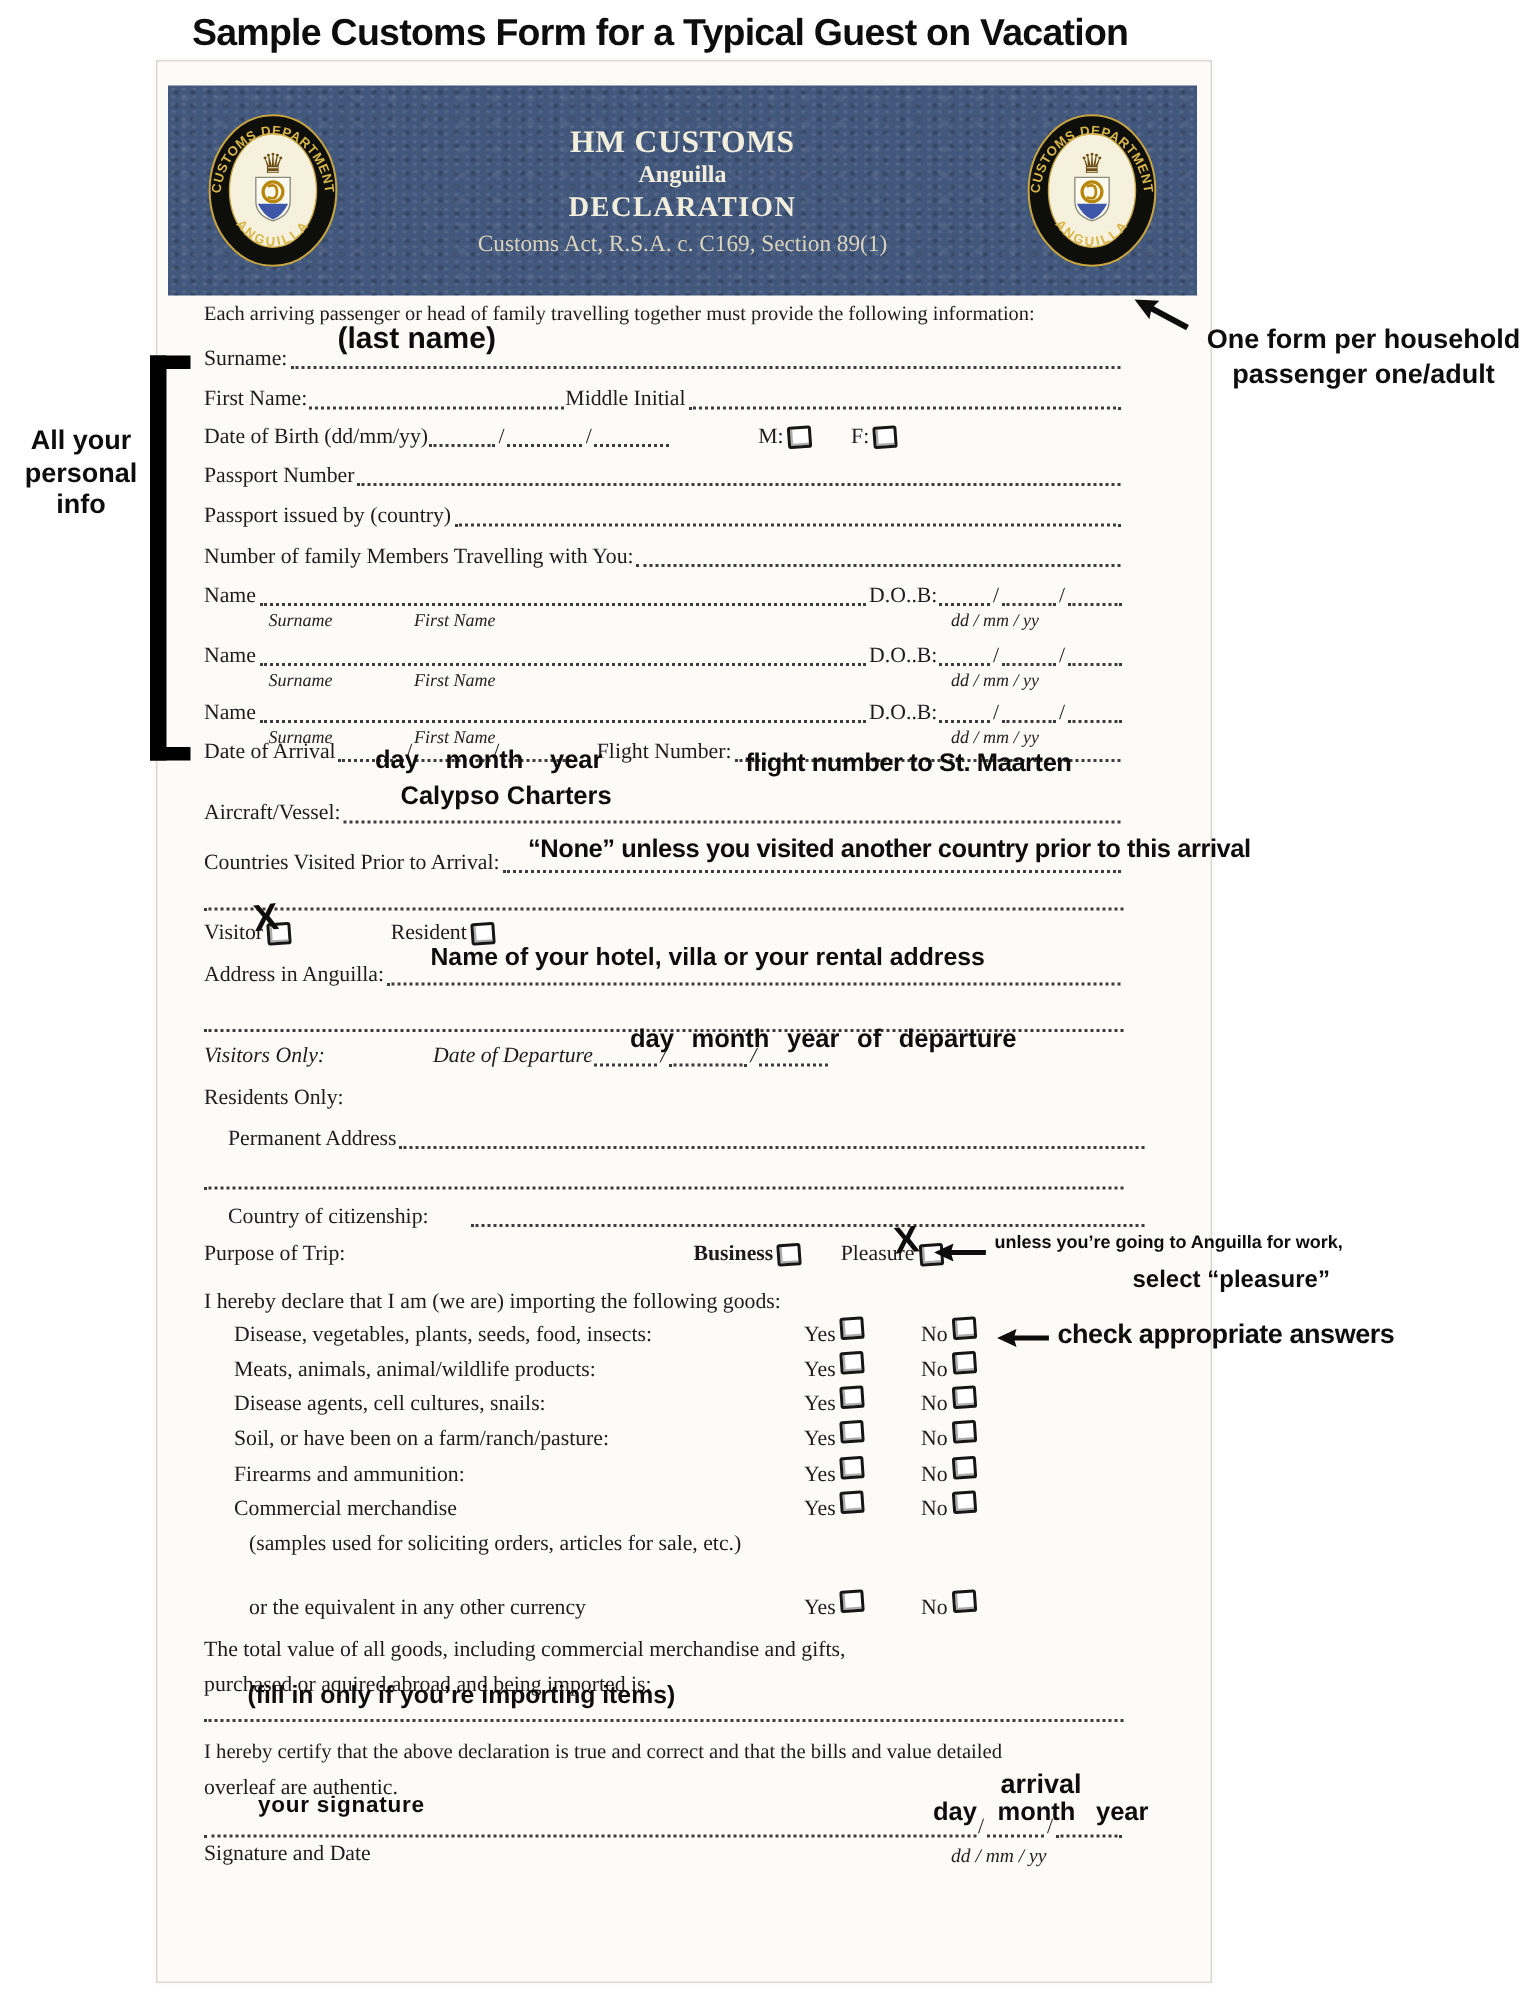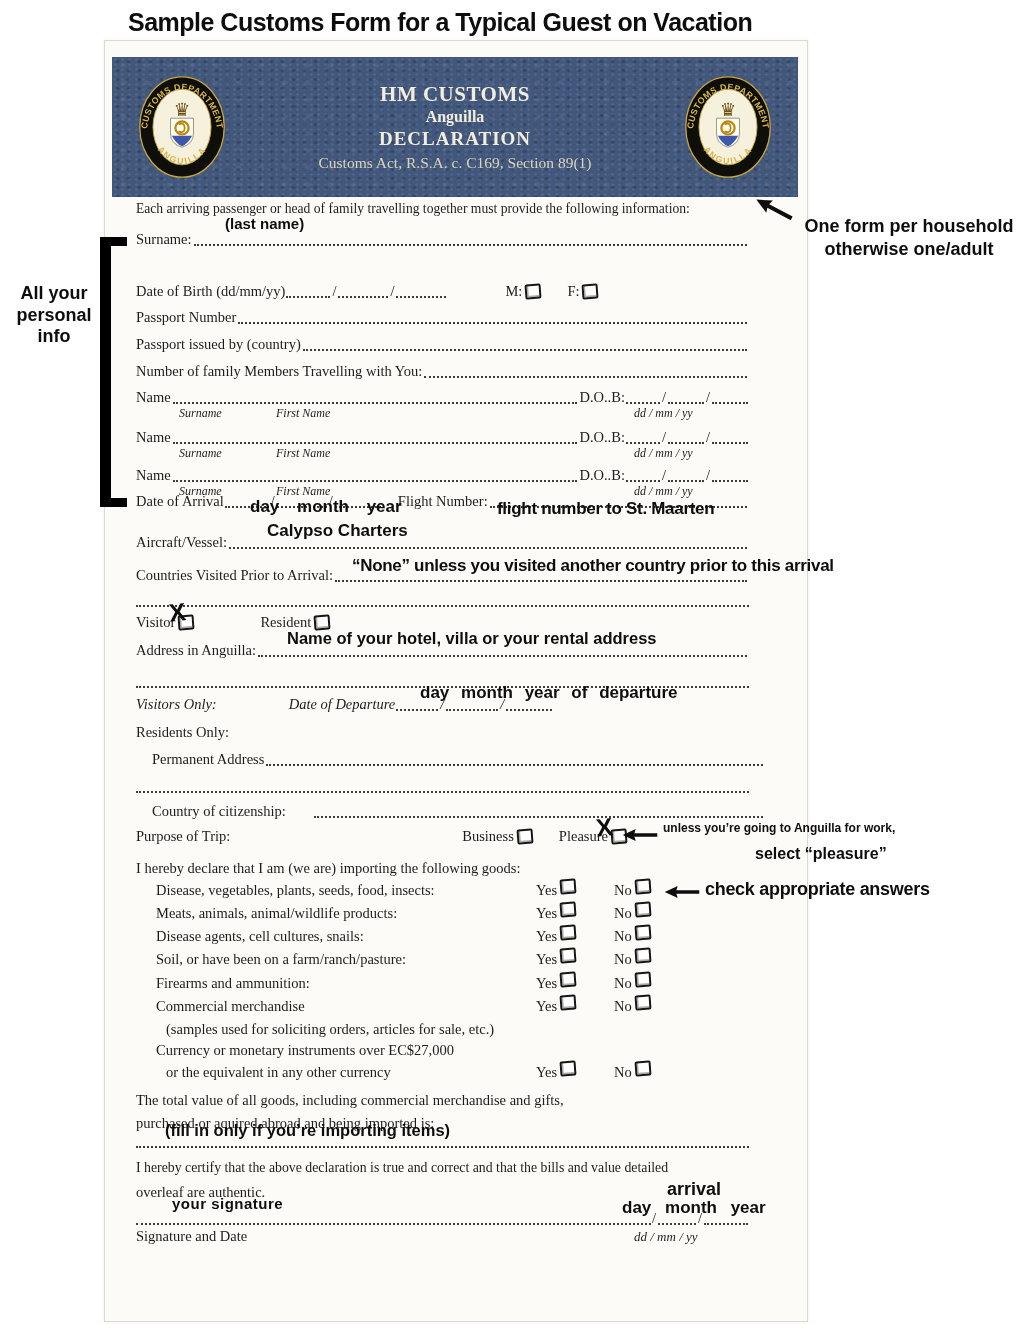--- a/index.html
+++ b/index.html
@@ -96,20 +96,26 @@
 
     <div class="row" style="top:160px;font-size:13.6px;">
       <span>Each arriving passenger or head of family travelling together must provide the following information:</span>
     </div>
 
     <div class="row" style="top:189px;">
       <span>Surname:</span>
       <span class="dots"></span>
     </div>
 
+    <div class="row" style="top:216px;">
+      <span>First Name:</span>
+      <span class="dseg" style="width:170px;"></span>
+      <span>Middle Initial</span>
+      <span class="dots"></span>
+    </div>
 
     <div class="row" style="top:241px;">
       <span>Date of Birth (dd/mm/yy)</span>
       <span class="dseg" style="width:44px;"></span>
         <span class="sl">/</span>
       <span class="dseg" style="width:50px;"></span>
         <span class="sl">/</span>
       <span class="dseg" style="width:50px;"></span>
       <span style="margin-left:58px;">M:</span>
         <span class="cb"></span>
@@ -241,21 +247,21 @@
       <span class="dots" style="margin:0;"></span>
     </div>
 
     <div class="row" style="top:761px;padding-left:16px;gap:26px;">
       <span>Country of citizenship:</span>
       <span class="dots"></span>
     </div>
 
     <div class="row" style="top:786px;">
       <span>Purpose of Trip:</span>
-      <span style="margin-left:232px;">Business</span>
+      <span style="margin-left:232px;font-weight:bold;">Business</span>
       <span class="cb"></span>
       <span style="margin-left:26px;">Pleasure</span>
       <span class="cb"></span>
     </div>
 
     <div class="row" style="top:818px;">
       <span>I hereby declare that I am (we are) importing the following goods:</span>
     </div>
 
     <div class="row" style="top:840px;padding-left:20px;">
@@ -283,23 +289,20 @@
       <span class="yes"><span>Yes</span><span class="cb"></span></span>
       <span class="no"><span>No</span><span class="cb"></span></span>
     </div>
     <div class="row" style="top:956px;padding-left:20px;">
       <span>Commercial merchandise</span>
       <span class="yes"><span>Yes</span><span class="cb"></span></span>
       <span class="no"><span>No</span><span class="cb"></span></span>
     </div>
     <div class="row" style="top:979px;padding-left:30px;">
       <span>(samples used for soliciting orders, articles for sale, etc.)</span>
-    </div>
-    <div class="row" style="top:1000px;padding-left:20px;">
-      <span>Currency or monetary instruments over EC$27,000</span>
     </div>
     <div class="row" style="top:1022px;padding-left:30px;">
       <span>or the equivalent in any other currency</span>
       <span class="yes"><span>Yes</span><span class="cb"></span></span>
       <span class="no"><span>No</span><span class="cb"></span></span>
     </div>
 
     <div class="row" style="top:1050px;">
       <span>The total value of all goods, including commercial merchandise and gifts,</span>
     </div>
@@ -324,30 +327,30 @@
       <span class="sl">/</span>
       <span class="dseg" style="width:44px;"></span>
     </div>
     <div class="row" style="top:1188px;height:16px;">
       <span>Signature and Date</span>
       <span class="sub" style="left:498px;font-size:13px;">dd / mm / yy</span>
     </div>
 
   </div>
 
-  <div class="note mk" style="left:225px;top:215px;font-size:15px;">(last name)</div>
+  <div class="note mk" style="left:225px;top:215px;font-size:20px;">(last name)</div>
 
   <div class="arrow" style="left:752px;top:200px;transform:rotate(28deg);">
     <svg width="44" height="18" viewBox="0 0 44 18">
         <path d="M2,9 L17,2 L15.5,7 L42,7 L42,11 L15.5,11 L17,16 Z" fill="#0d0d0d"></path>
       </svg>
   </div>
   <div class="oneform mk">
     <div>One form per household</div>
-    <div>otherwise one/adult</div>
+    <div>passenger one/adult</div>
   </div>
 
   <div class="bracket"></div>
   <div class="pinfo mk">
     <div>All your</div>
     <div>personal</div>
     <div>info</div>
   </div>
 
   <div class="note mk" style="left:250px;top:497px;font-size:17px;word-spacing:13px;">day month year</div>

